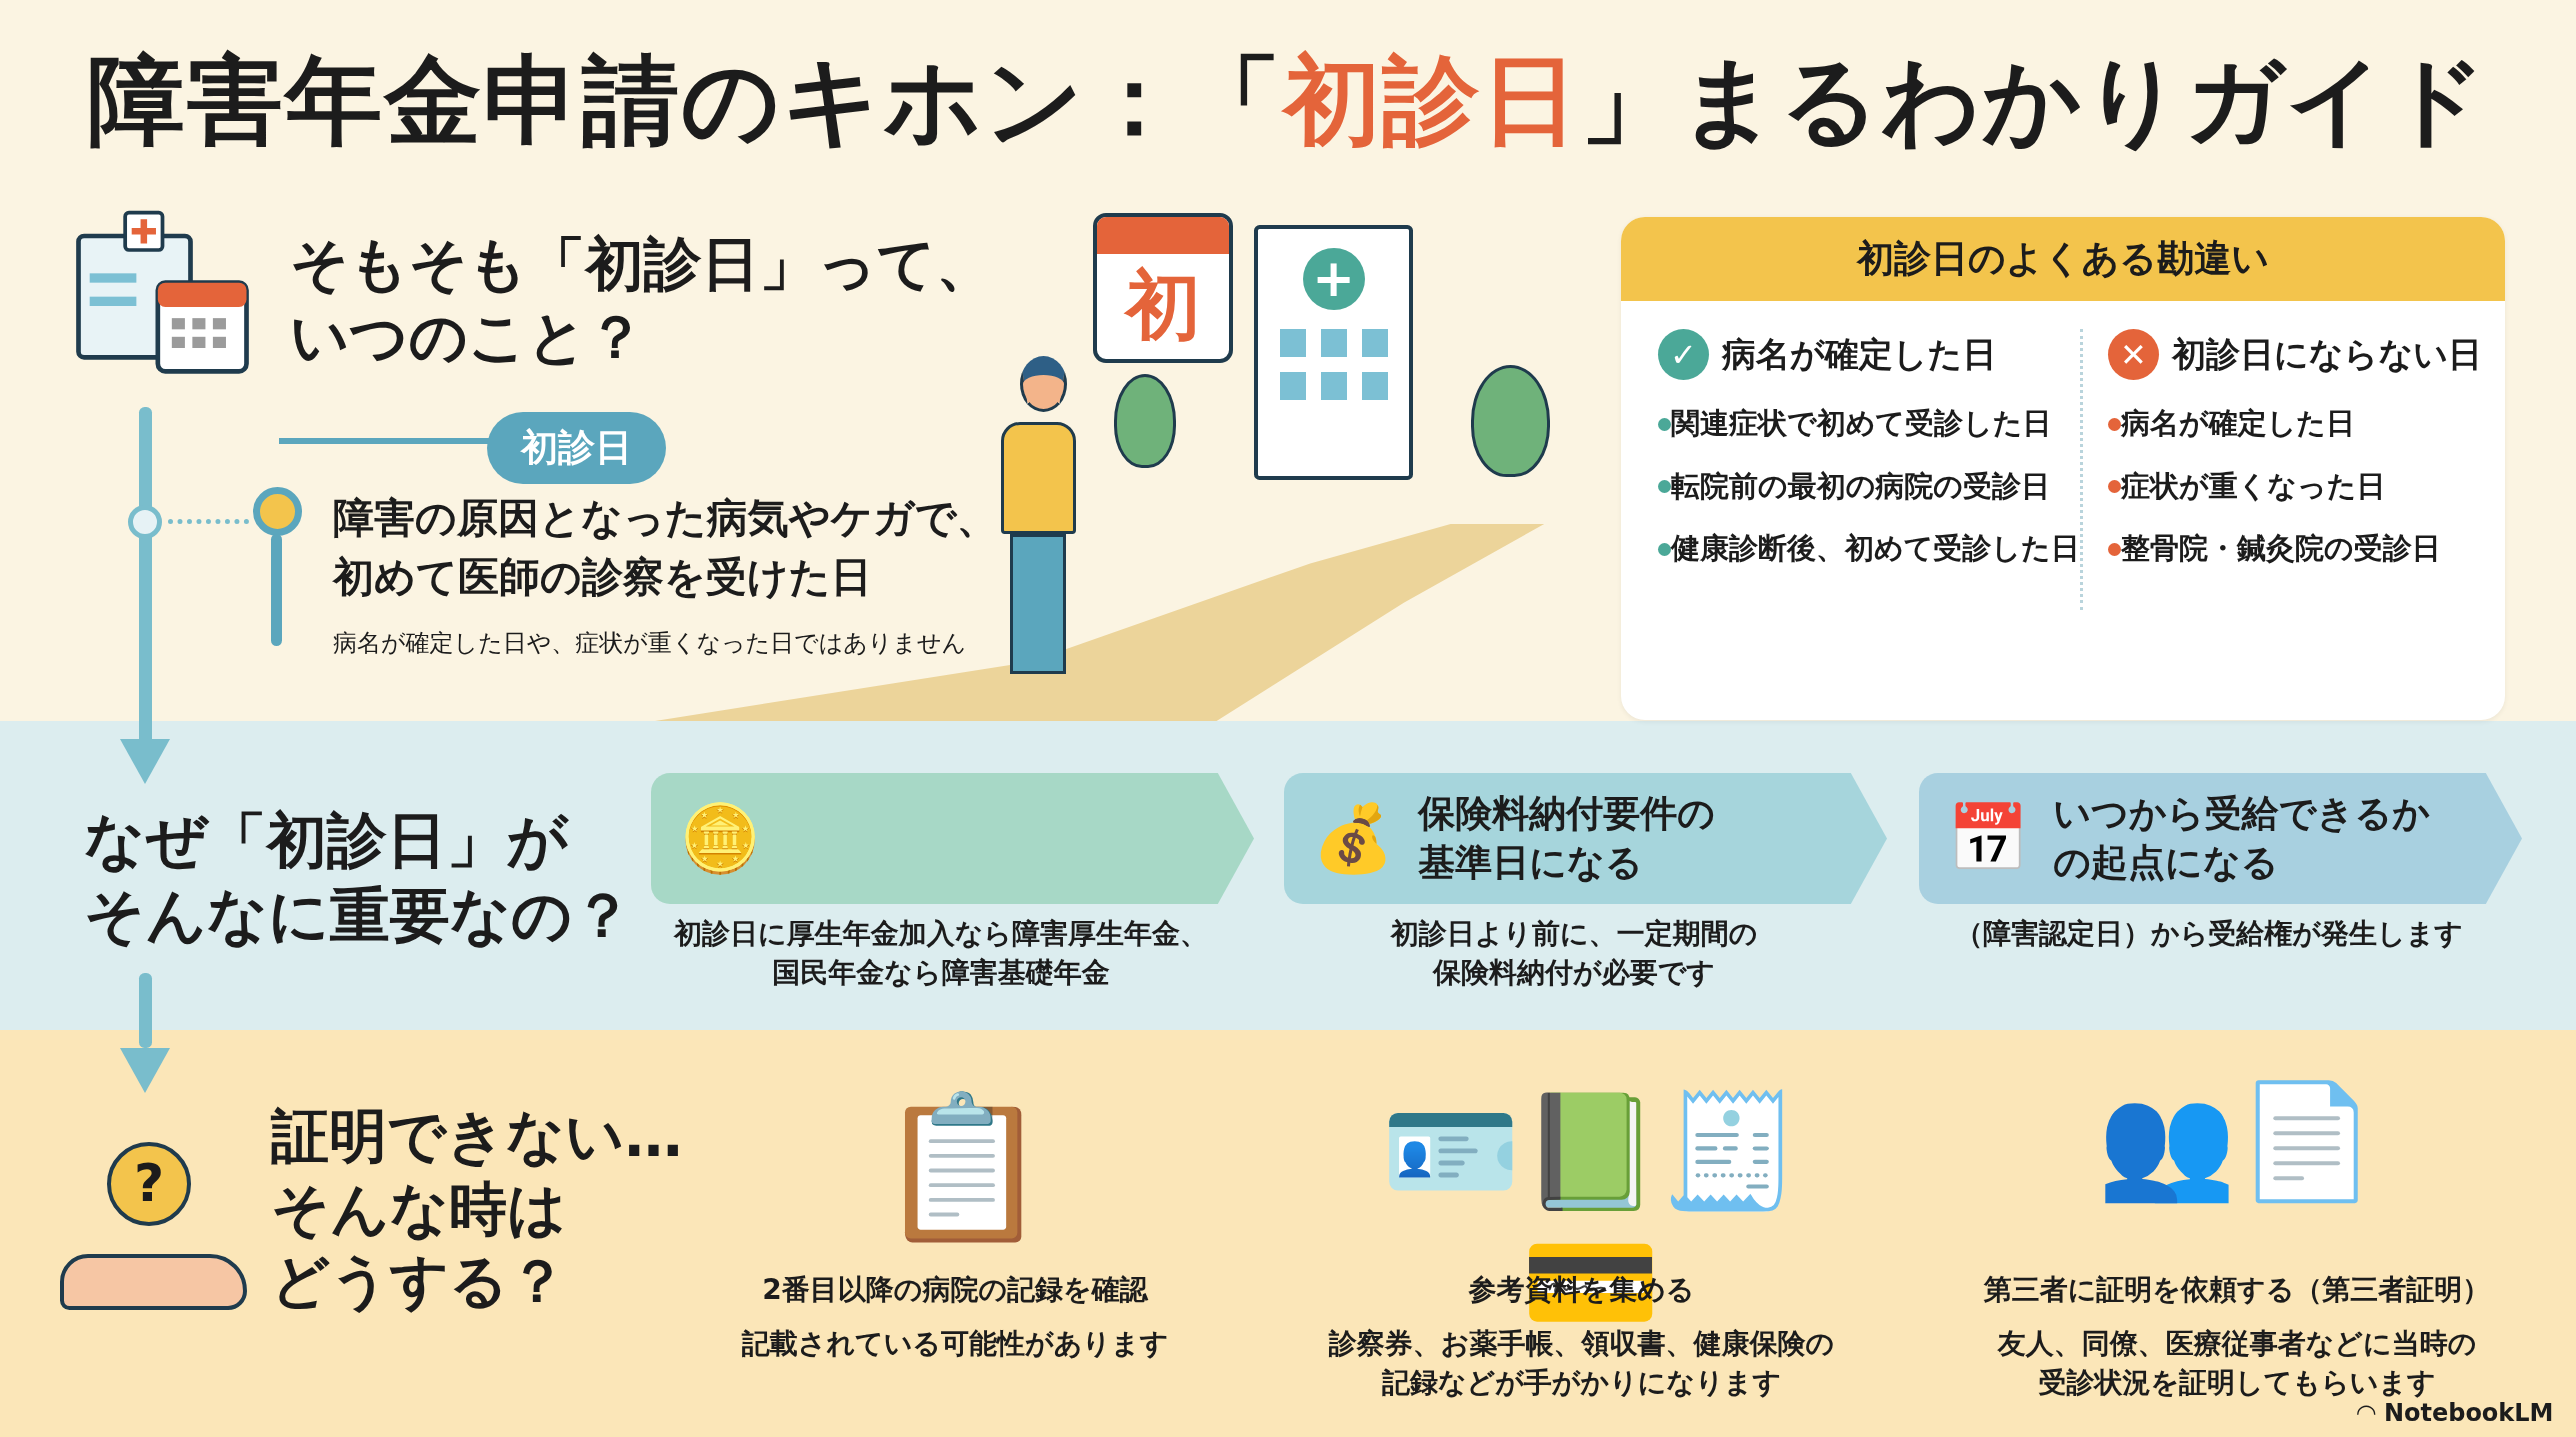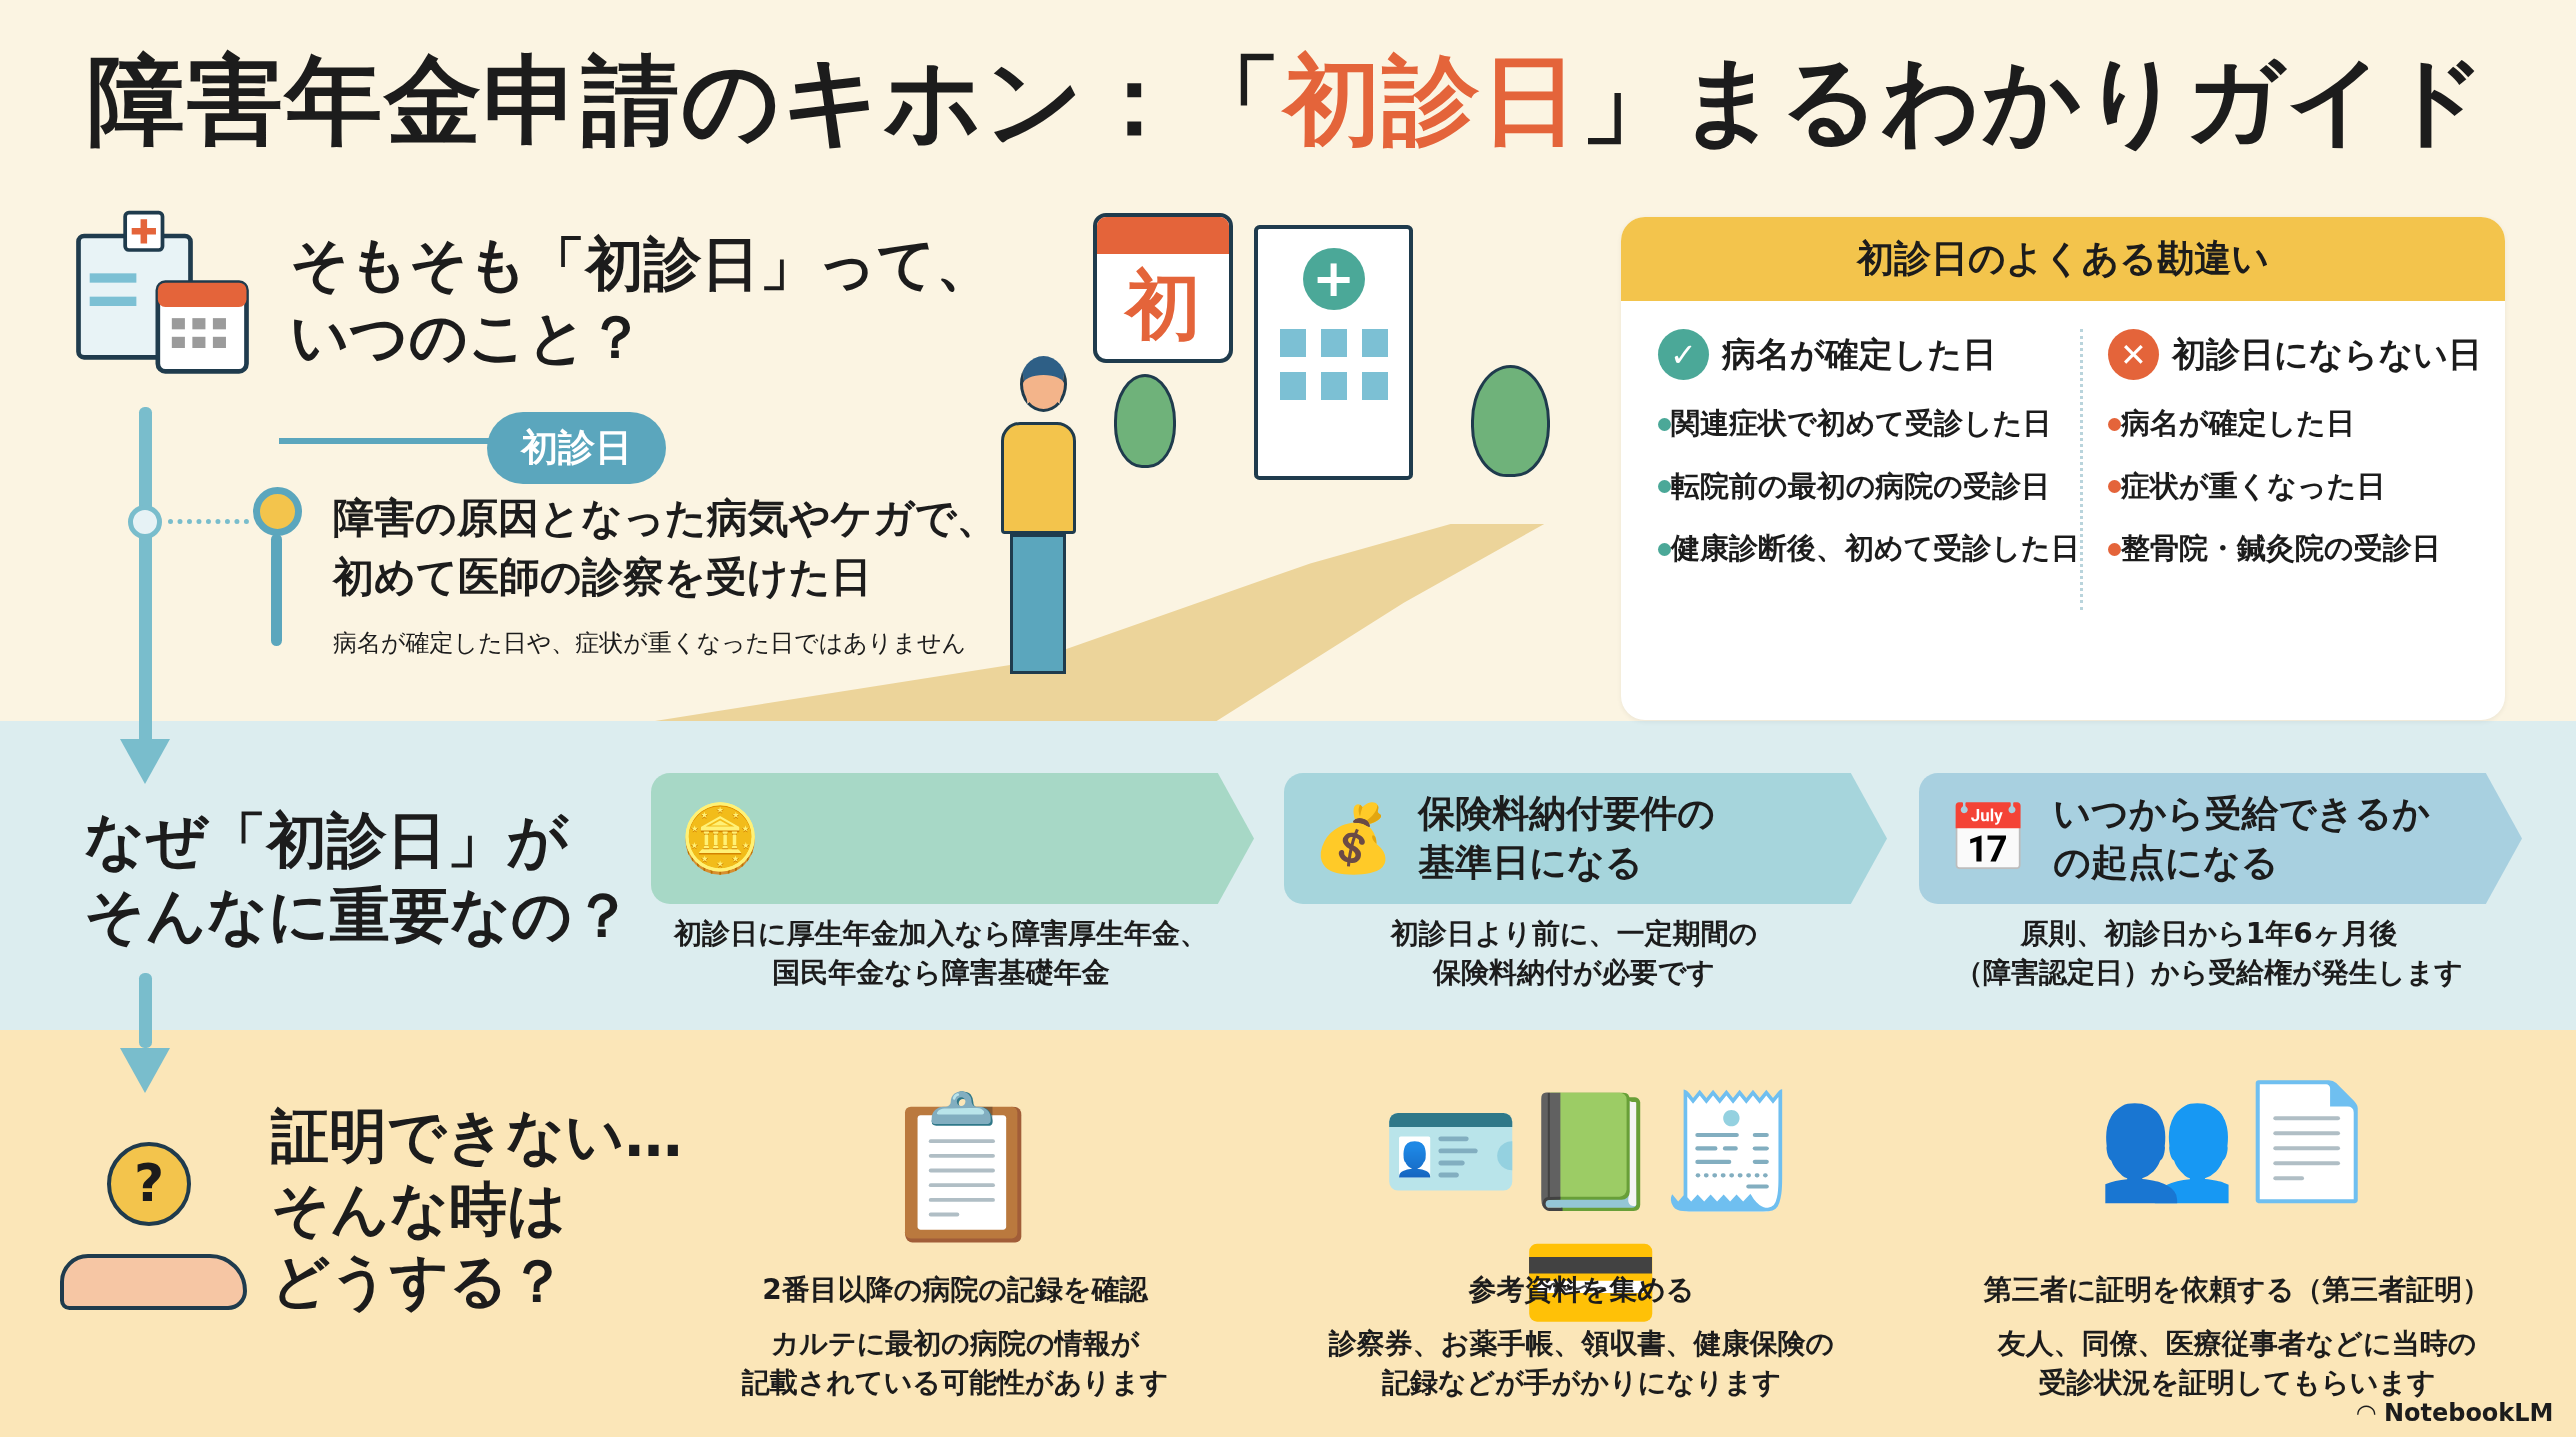--- a/index.html
+++ b/index.html
@@ -171,38 +171,36 @@
   </div>
 
 <div class="abs arrow-card" style="left:1919px;top:773px;width:603px;background:#a8d0e0">
   <span style="font-size:66px">📅</span>
   <div class="ac-title">
       <div>いつから受給できるか</div>
       <div>の起点になる</div>
     </div>
 </div>
 <div class="ac-desc" style="left:1919px;top:914px;width:580px">
-    <div>原則、初診日から1年6ヶ月後</div>
     <div>（障害認定日）から受給権が発生します</div>
   </div>
 
 <div class="abs" style="left:51px;top:1142px;width:206px;height:197px">
   <div style="position:absolute;left:56px;top:0;width:84px;height:84px;border-radius:50%;background:#f3c44c;border:4.7px solid #1f3b4d;text-align:center;line-height:75px;font-size:52px;font-weight:bold">?</div>
   <div style="position:absolute;left:9.4px;top:112px;width:187px;height:56px;background:#f6c6a4;border:4.7px solid #1f3b4d;border-radius:28px 37px 19px 9.4px"></div>
 </div>
 <div class="abs h2" style="left:271px;top:1100px">
     <div>証明できない…</div>
     <div>そんな時は</div>
     <div>どうする？</div>
   </div>
 
 <div class="abs" style="left:842px;top:1086px;width:243px;height:187px;font-size:140px;text-align:center">📋</div>
 <div class="sol-title" style="left:693px;top:1271px;width:524px">2番目以降の病院の記録を確認</div>
 <div class="sol-desc" style="left:693px;top:1324px;width:524px">
-    <div>カルテに最初の病院の情報が</div>
     <div>記載されている可能性があります</div>
   </div>
 
 <div class="abs" style="left:1329px;top:1086px;width:524px;height:187px;font-size:112px;text-align:center">🪪📗🧾💳</div>
 <div class="sol-title" style="left:1310px;top:1271px;width:543px">参考資料を集める</div>
 <div class="sol-desc" style="left:1310px;top:1324px;width:543px">
     <div>診察券、お薬手帳、領収書、健康保険の</div>
     <div>記録などが手がかりになります</div>
   </div>
 

